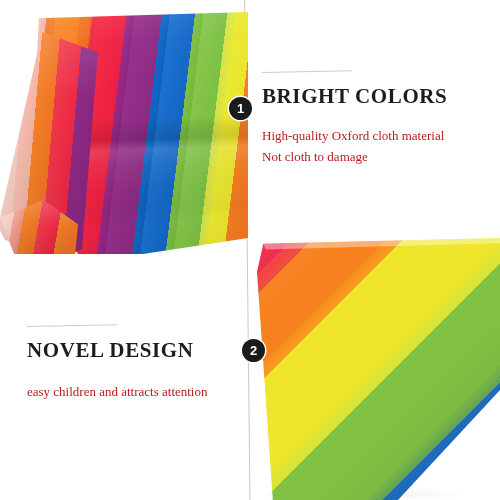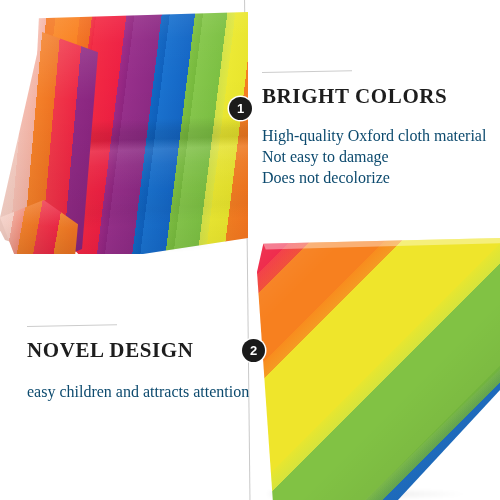--- a/index.html
+++ b/index.html
@@ -63,22 +63,22 @@
   }
   .heading {
     font-size: 21px;
     font-weight: bold;
     color: #1d1d1d;
     letter-spacing: 0.6px;
     margin: 0 0 16px 0;
     white-space: nowrap;
   }
   .body-line {
-    font-size: 16px;
-    color: #0c4a6e;
+    font-size: 13px;
+    color: #b91c1c;
     line-height: 21px;
     white-space: nowrap;
   }
 
   #block-bright { left: 262px; top: 72px; }
   #block-novel  { left: 27px;  top: 326px; }
   #block-novel .heading { margin-bottom: 18px; }
 
   
   #photo-folded {
@@ -312,22 +312,21 @@
     <div class="fold-corner"></div>
     <div class="edge-hl"></div>
   </div>
 
   <div class="divider-line"></div>
 
   <div class="text-block" id="block-bright">
     <div class="rule"></div>
     <div class="heading">BRIGHT COLORS</div>
     <div class="body-line">High-quality Oxford cloth material</div>
-    <div class="body-line">Not easy to damage</div>
-    <div class="body-line">Does not decolorize</div>
+    <div class="body-line">Not cloth to damage</div>
   </div>
 
   <div class="text-block" id="block-novel">
     <div class="rule"></div>
     <div class="heading">NOVEL DESIGN</div>
     <div class="body-line">easy children and attracts attention</div>
   </div>
 
   <div class="badge" id="badge-1">1</div>
   <div class="badge" id="badge-2">2</div>

